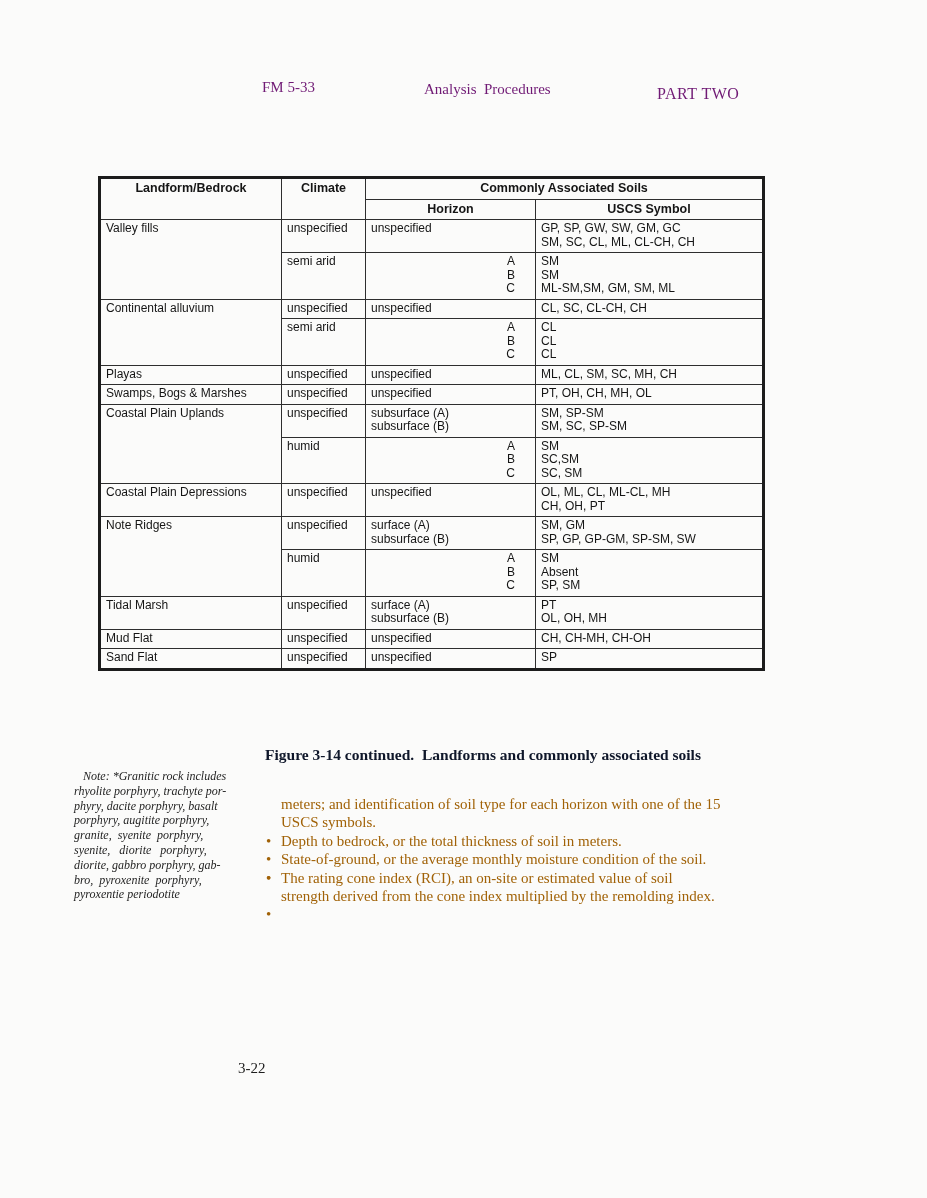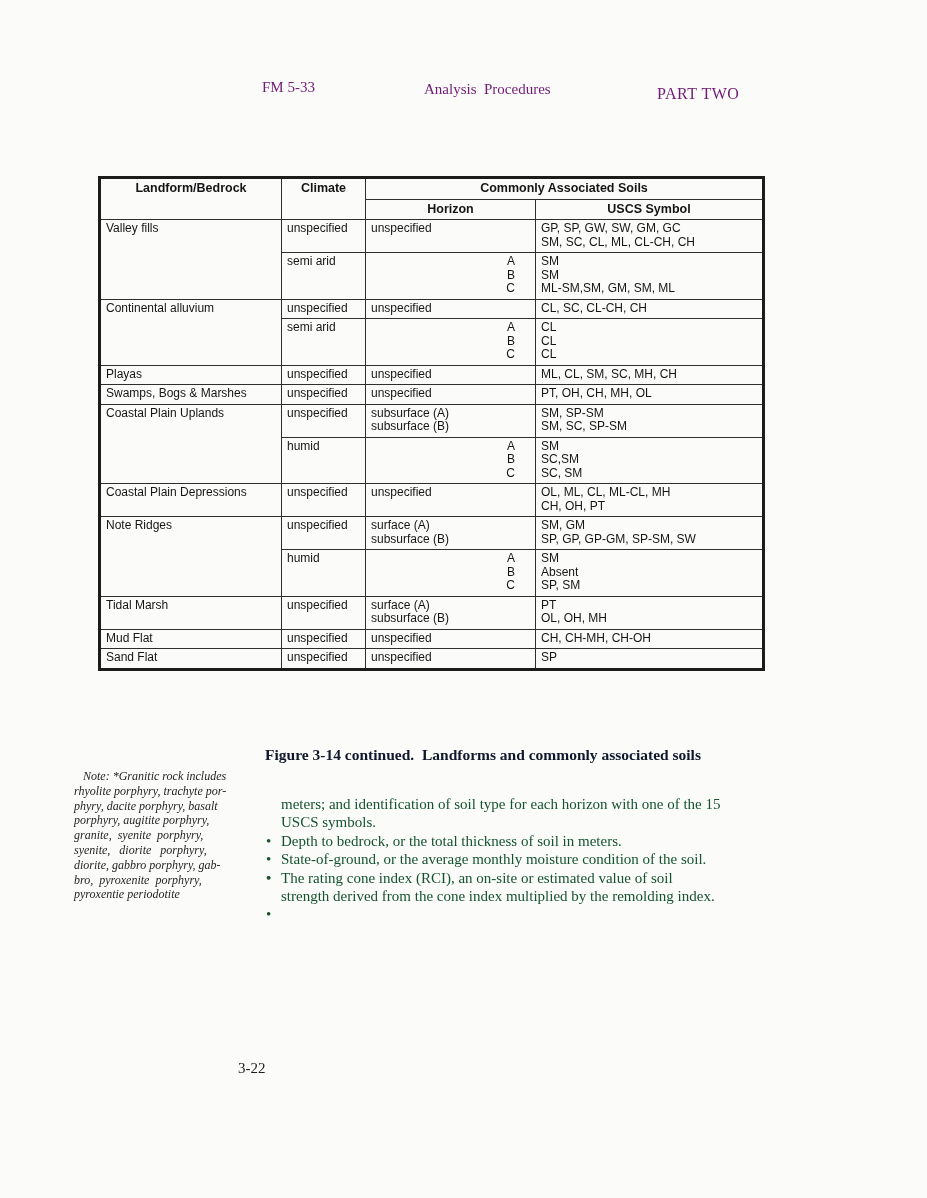--- a/index.html
+++ b/index.html
@@ -63,21 +63,21 @@
   
   .note{
     left:74px;top:769px;width:170px;
     font-style:italic;font-size:12px;line-height:14.8px;
     color:#242424;white-space:pre-wrap;
   }
 
   
   .bodytext{
     left:266px;top:795px;width:616px;
-    font-size:15px;line-height:18.4px;color:#14532d;
+    font-size:15px;line-height:18.4px;color:#a16207;
   }
   .bodytext .item{position:relative;padding-left:15px;margin:0;white-space:pre-line;}
   .bodytext .bullet{position:absolute;left:0;top:0;}
 
   .pagenum{left:238px;top:1060px;font-size:15px;color:#1d1d1d;}
 </style>
 </head>
 <body>
 
 <div class="abs hdr" style="left:262px;top:79px;">FM 5-33</div>

